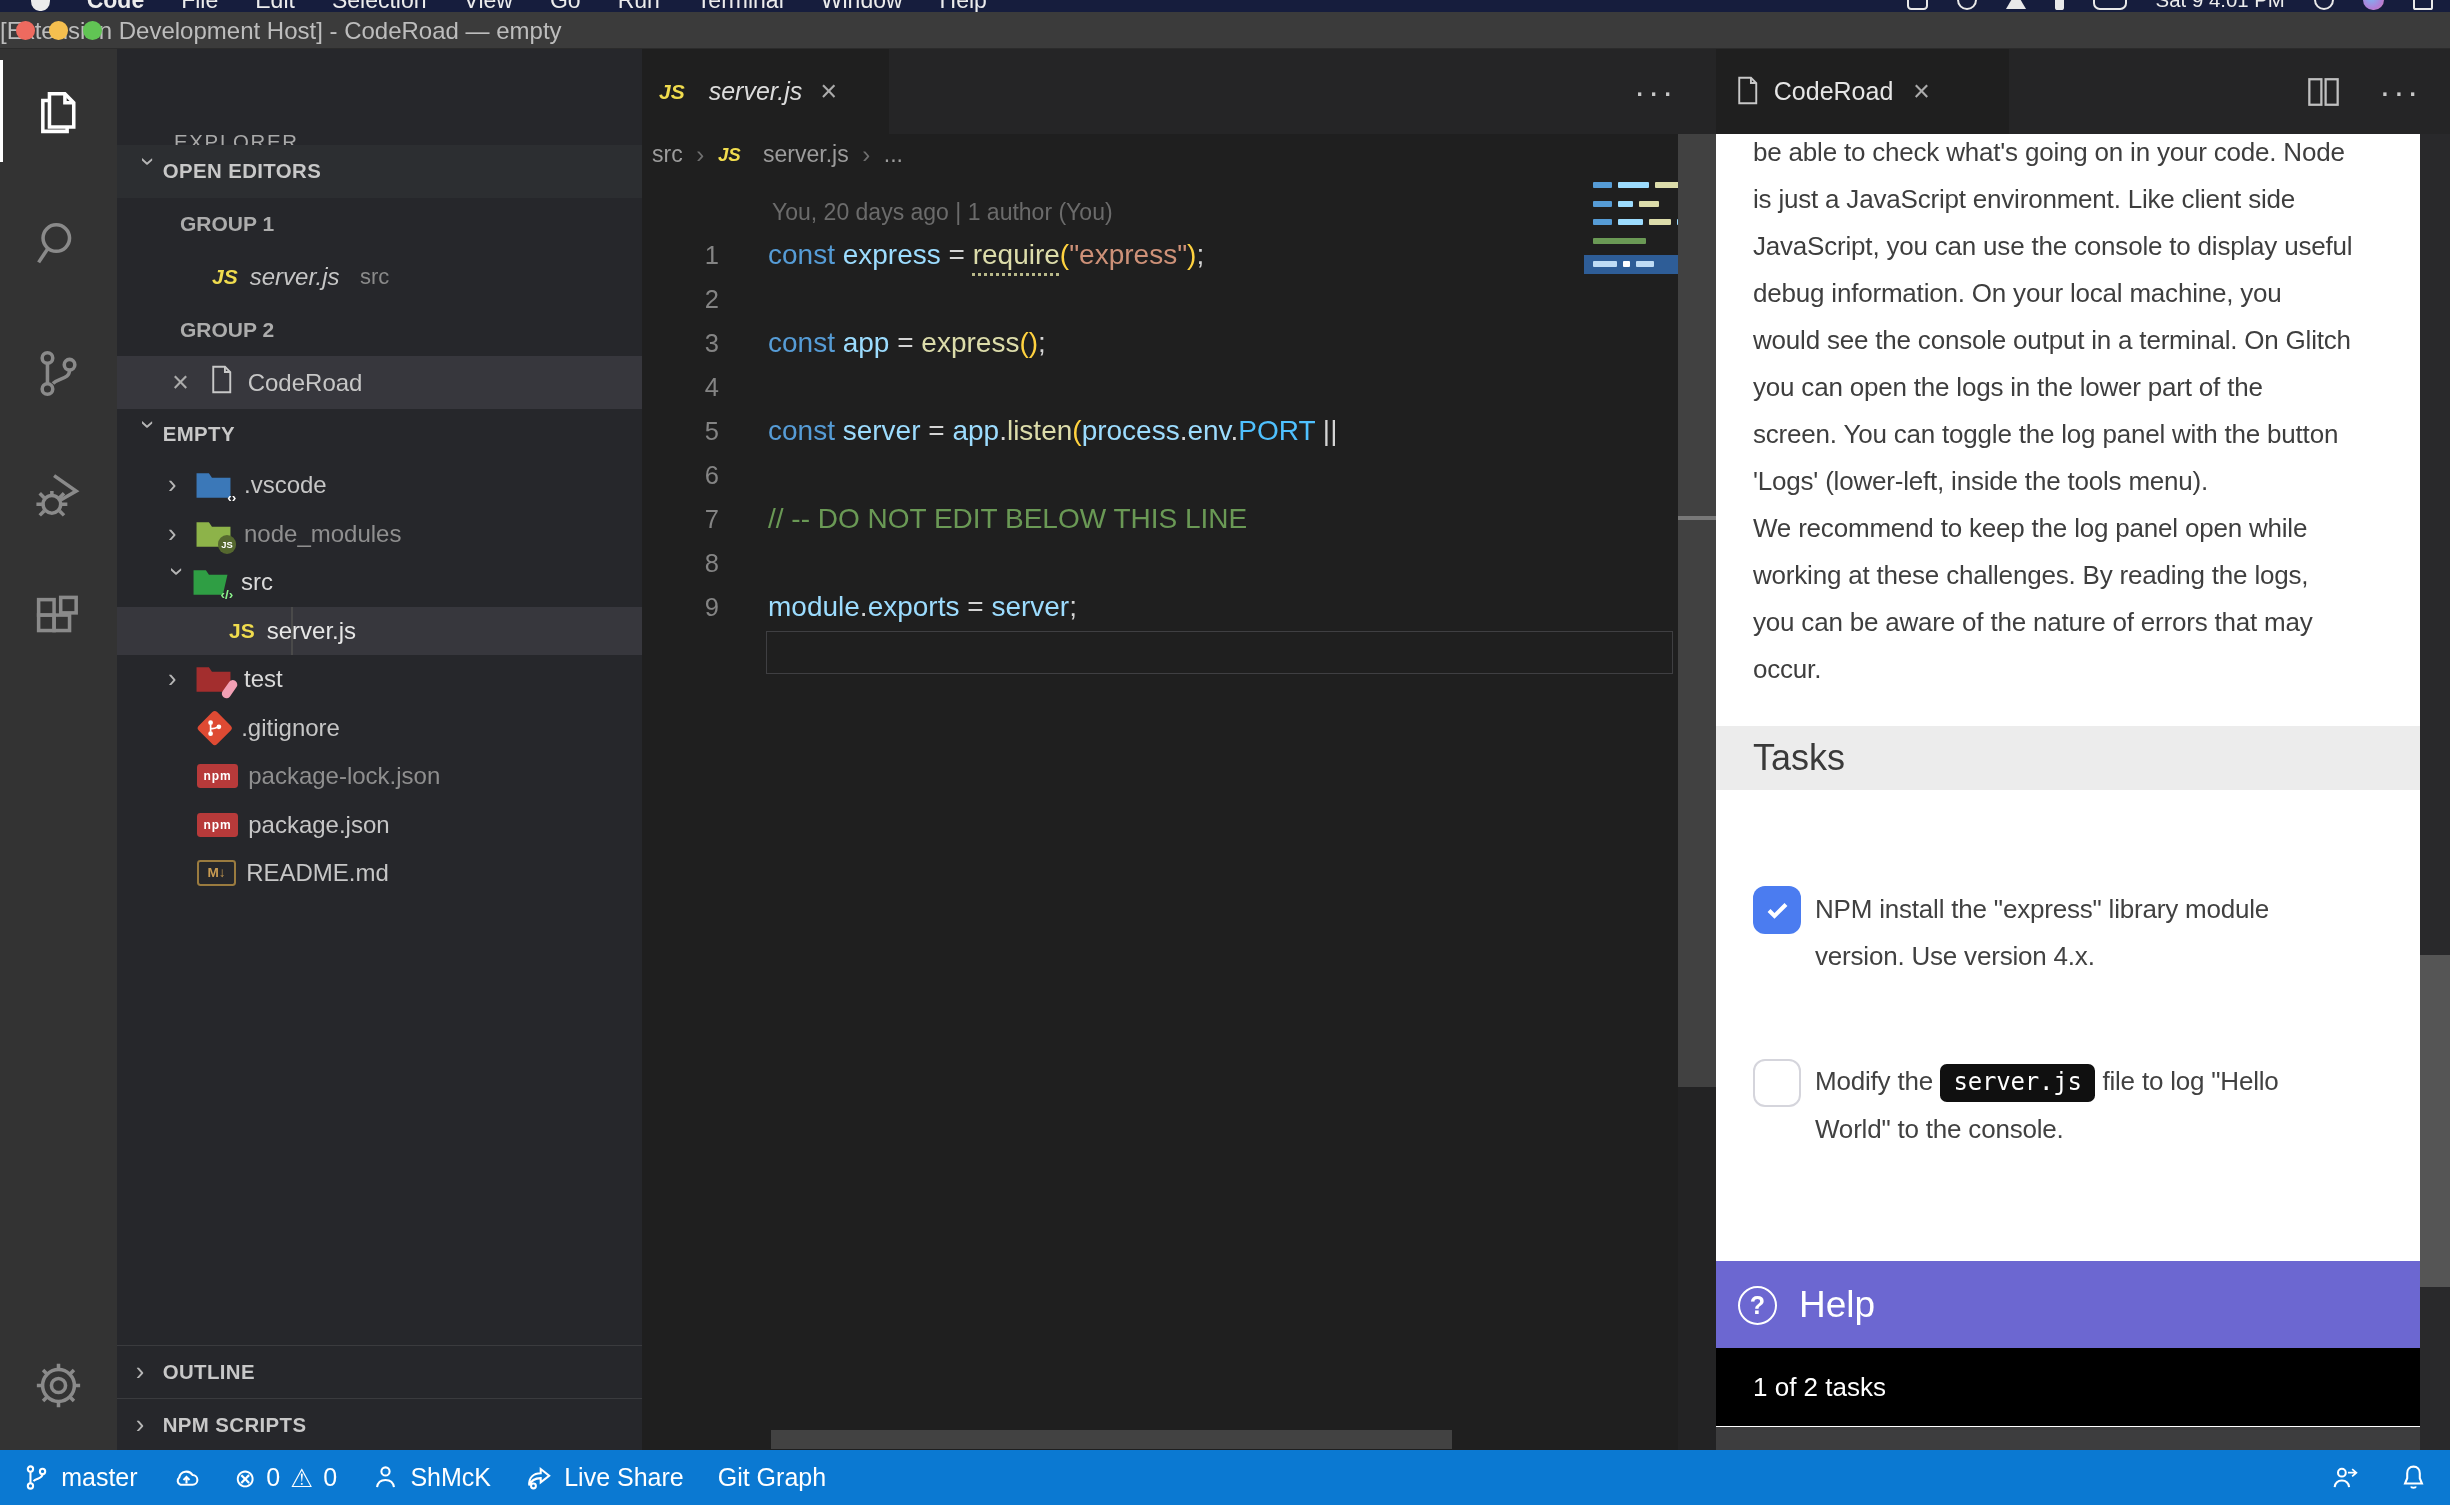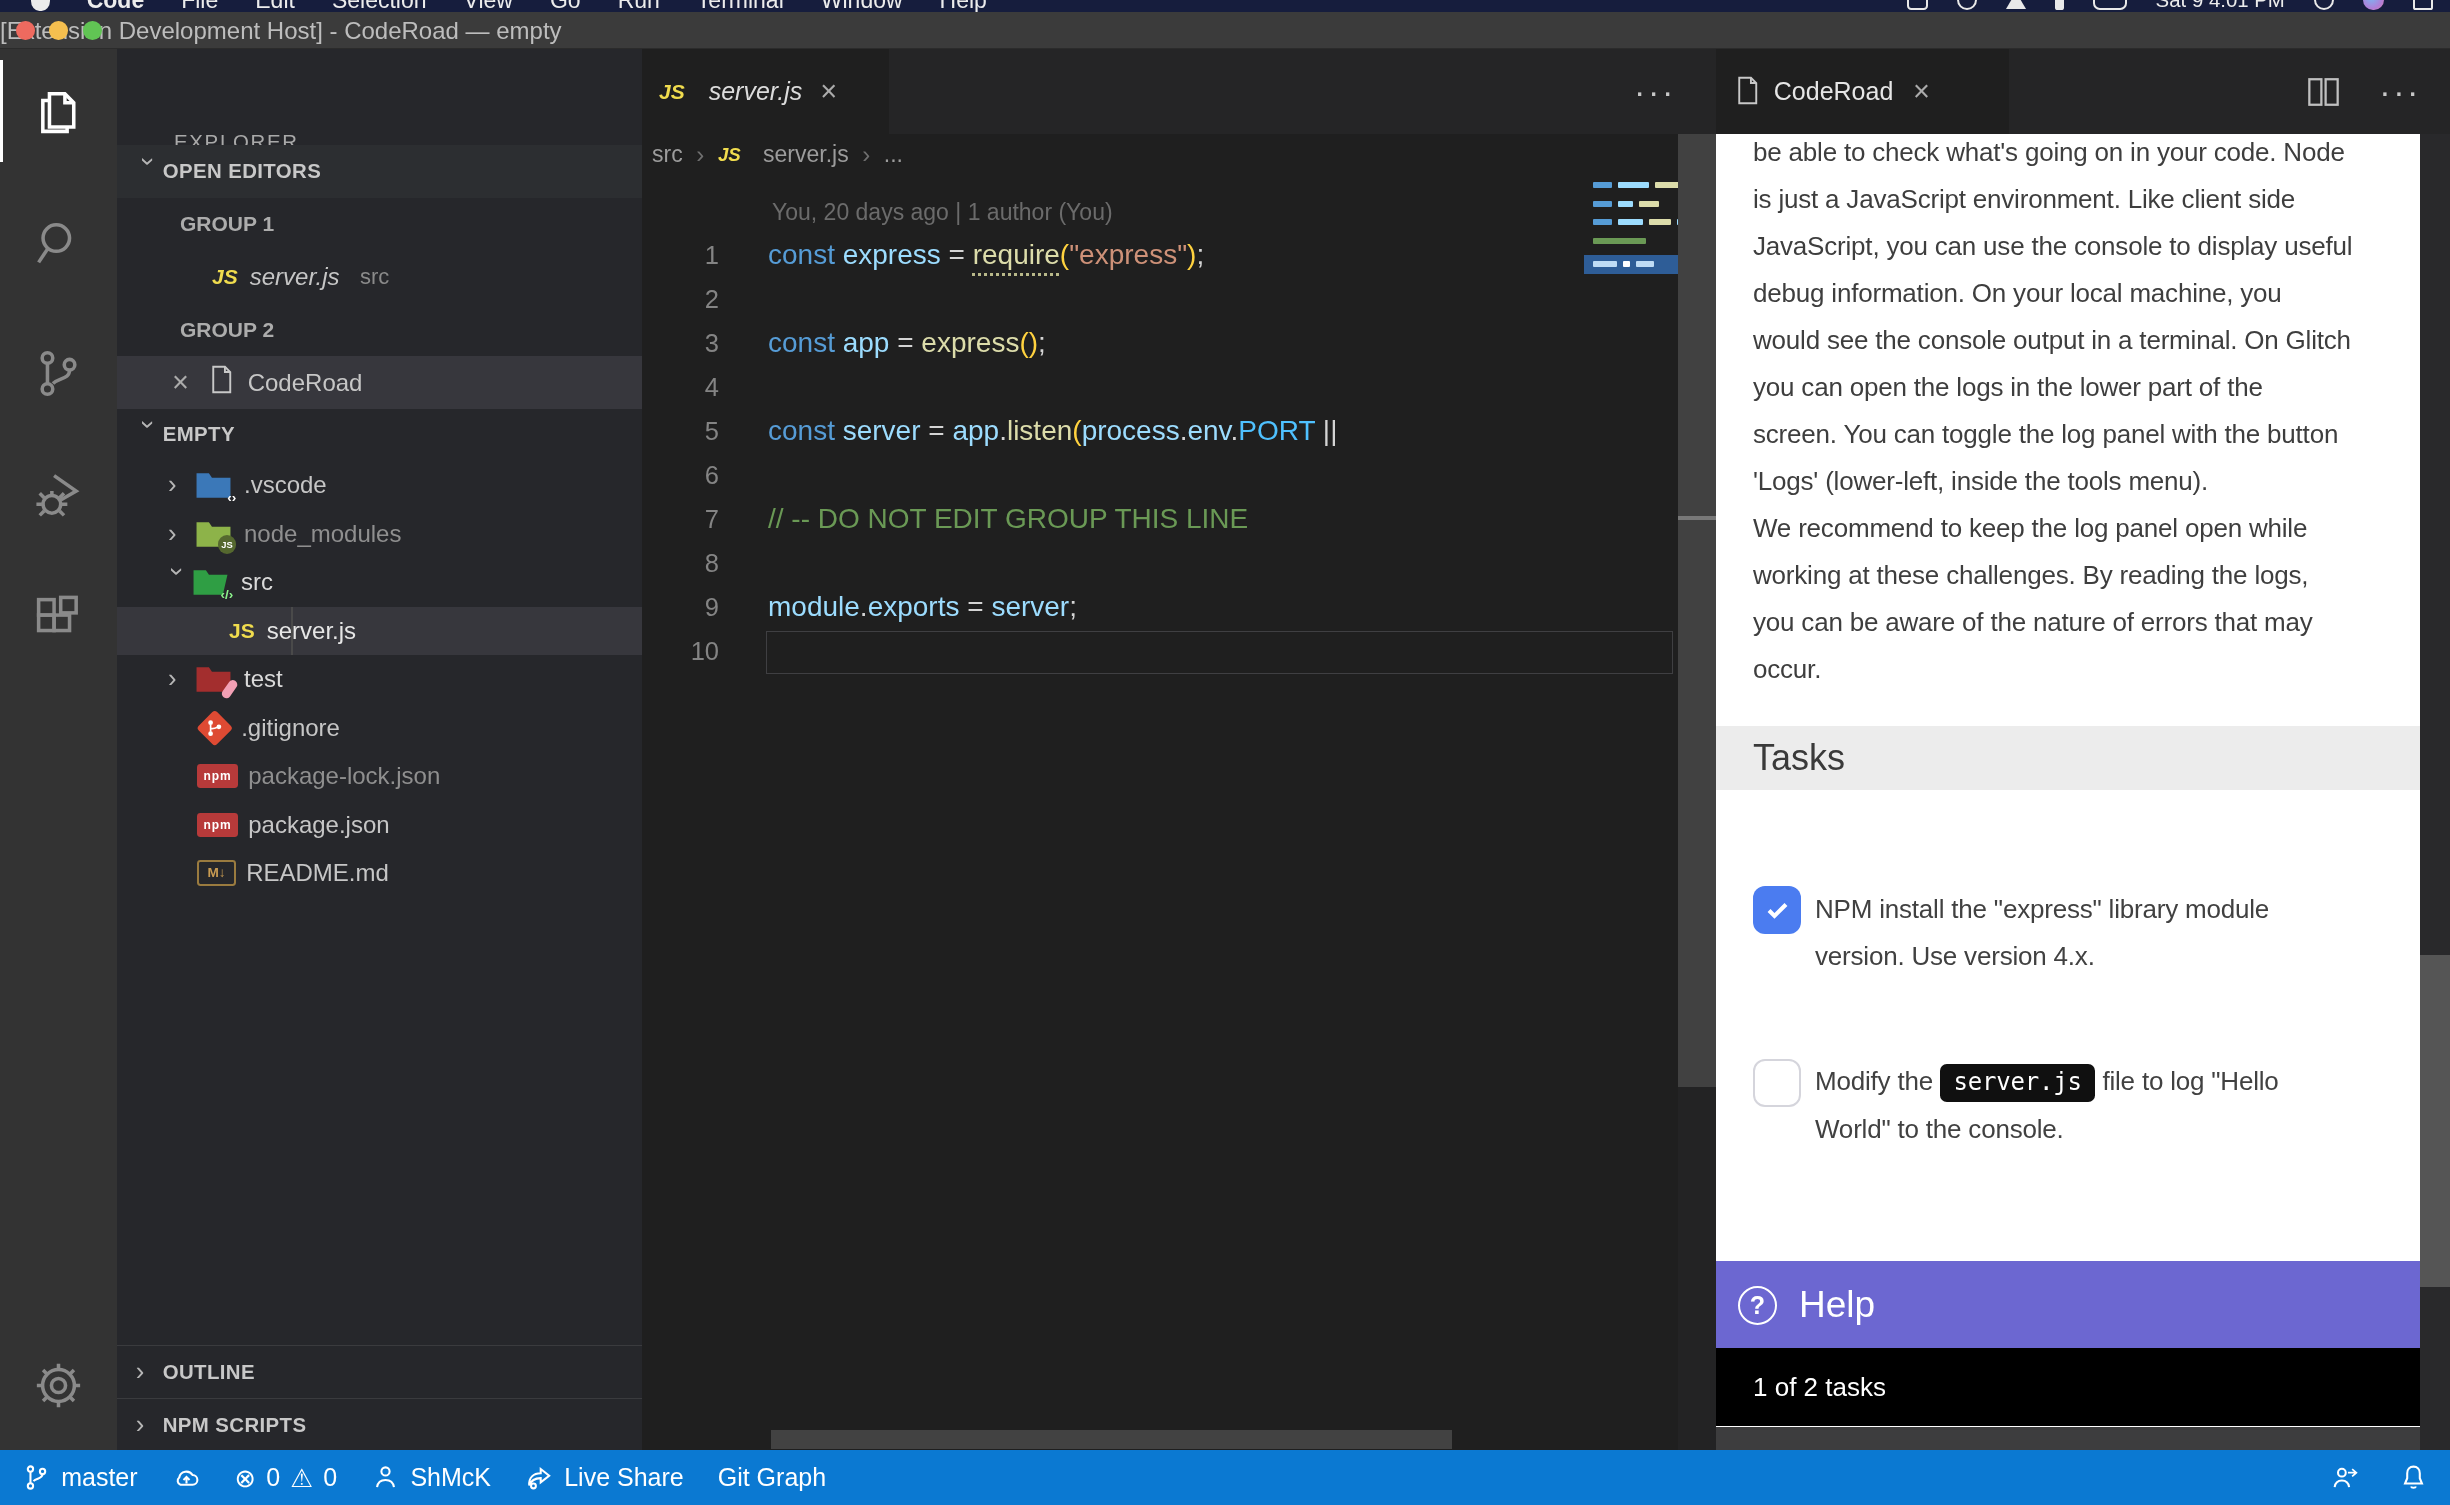--- a/index.html
+++ b/index.html
@@ -319,24 +319,23 @@
   <span>...</span>
 </div>
 <div id="blame" class="abs">You, 20 days ago | 1 author (You)</div>
 <div id="code-lines" class="abs">
     <div class="code-line"><span class="ln">1</span><span class="code-text"><span class="tk-kw">const </span><span class="tk-var">express </span><span class="tk-op">= </span><span class="tk-fnu">require</span><span class="tk-br">(</span><span class="tk-str">"express"</span><span class="tk-br">)</span><span class="tk-op">;</span></span></div>
     <div class="code-line"><span class="ln">2</span><span class="code-text"></span></div>
     <div class="code-line"><span class="ln">3</span><span class="code-text"><span class="tk-kw">const </span><span class="tk-var">app </span><span class="tk-op">= </span><span class="tk-fn">express</span><span class="tk-br">()</span><span class="tk-op">;</span></span></div>
     <div class="code-line"><span class="ln">4</span><span class="code-text"></span></div>
     <div class="code-line"><span class="ln">5</span><span class="code-text"><span class="tk-kw">const </span><span class="tk-var">server </span><span class="tk-op">= </span><span class="tk-var">app</span><span class="tk-op">.</span><span class="tk-fn">listen</span><span class="tk-br">(</span><span class="tk-var">process</span><span class="tk-op">.</span><span class="tk-var">env</span><span class="tk-op">.</span><span class="tk-const">PORT </span><span class="tk-op">||</span></span></div>
     <div class="code-line"><span class="ln">6</span><span class="code-text"></span></div>
-    <div class="code-line"><span class="ln">7</span><span class="code-text"><span class="tk-cm">// -- DO NOT EDIT GROUP THIS LINE</span></span></div>
+    <div class="code-line"><span class="ln">7</span><span class="code-text"><span class="tk-cm">// -- DO NOT EDIT BELOW THIS LINE</span></span></div>
     <div class="code-line"><span class="ln">8</span><span class="code-text"></span></div>
     <div class="code-line"><span class="ln">9</span><span class="code-text"><span class="tk-var">module</span><span class="tk-op">.</span><span class="tk-var">exports </span><span class="tk-op">= </span><span class="tk-var">server</span><span class="tk-op">;</span></span></div>
-    <div class="code-line"><span class="ln">10</span><span class="code-text"></span></div>
   </div>
 <div id="cur-line" class="abs"></div>
 
 <div class="mm-row abs" style="left:1593px;top:182px;"><i style="width:18.7px;background:#569CD6"></i><i style="width:31px;background:#9CDCFE"></i><i style="width:25.5px;background:#DCDCAA"></i><i style="width:34px;background:#CE9178"></i></div>
 <div class="mm-row abs" style="left:1593px;top:201px;"><i style="width:18.7px;background:#569CD6"></i><i style="width:15.3px;background:#9CDCFE"></i><i style="width:20.4px;background:#DCDCAA"></i></div>
 <div class="mm-row abs" style="left:1593px;top:219px;"><i style="width:18.7px;background:#569CD6"></i><i style="width:25.5px;background:#9CDCFE"></i><i style="width:22px;background:#DCDCAA"></i><i style="width:32px;background:#9CDCFE"></i><i style="width:8.5px;background:#D4D4D4"></i></div>
 <div class="mm-row abs" style="left:1593px;top:238px;"><i style="width:53px;background:#6A9955"></i></div>
 <div id="mm-slider" class="abs"></div>
 <div class="mm-row abs" style="left:1593px;top:261px;"><i style="width:24px;background:#BFDCF5"></i><i style="width:6.8px;background:#FFF"></i><i style="width:18.7px;background:#BFDCF5"></i></div>
 

